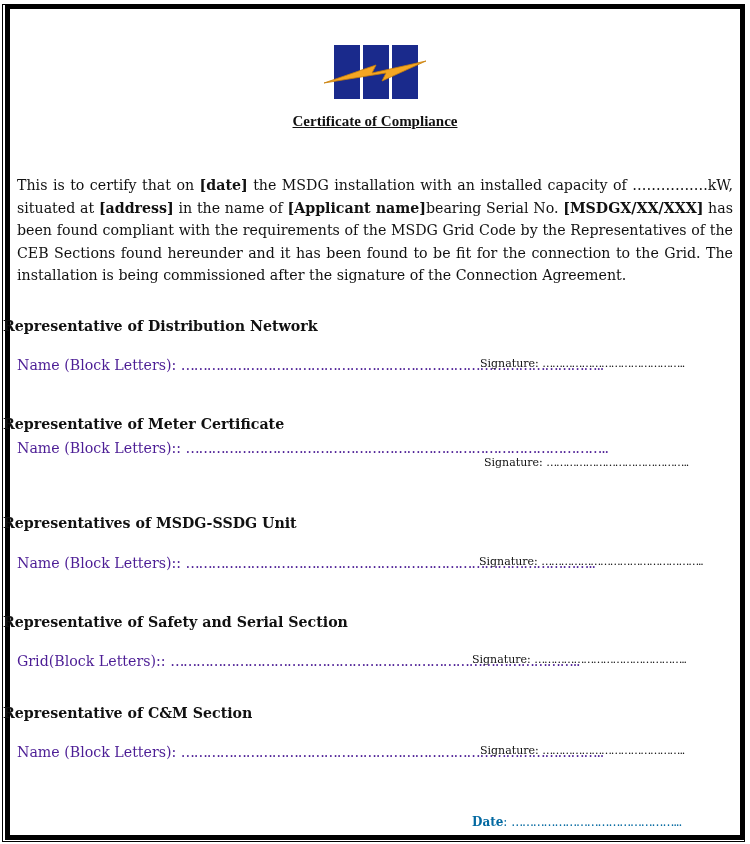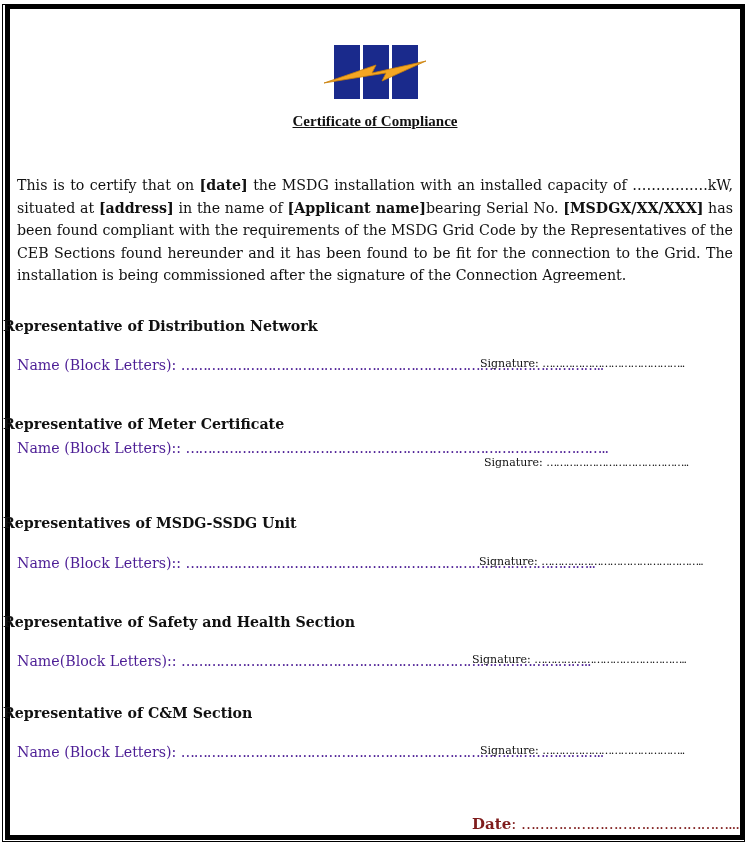--- a/index.html
+++ b/index.html
@@ -8,21 +8,21 @@
   .page { position: absolute; left: 5px; top: 4px; width: 740px; height: 836px; border: 5px solid #000; box-sizing: border-box; background: #fff; }
   .logo { position: absolute; left: 324px; top: 43px; width: 102px; height: 58px; }
   .title { position: absolute; left: 0; width: 750px; top: 113px; text-align: center; font-family: Liberation Serif, serif; font-weight: bold; font-size: 15px; text-decoration: underline; color: #111; }
   .para { position: absolute; left: 17px; top: 162px; width: 716px; font-family: "DejaVu Serif", serif; font-size: 14.2px; line-height: 22.6px; text-align: justify; color: #111; margin-top: 12px; }
   .para b { font-weight: bold; }
   .sec-head { position: absolute; left: 3px; font-family: "DejaVu Serif", serif; font-weight: bold; font-size: 14.2px; color: #111; white-space: nowrap; }
   .row { position: absolute; left: 17px; font-family: "DejaVu Serif", serif; font-size: 14.2px; color: #4c1d95; white-space: nowrap; }
   .row .dots { letter-spacing: -1.2px; }
   .sig { position: absolute; font-family: "DejaVu Serif", serif; font-size: 11px; color: #111; white-space: nowrap; }
   .sig .dots { letter-spacing: -1.2px; }
-  .date { position: absolute; left: 472px; top: 815px; font-family: "DejaVu Serif", serif; font-size: 15px; color: #7f1d1d; white-space: nowrap; }
+  .date { position: absolute; left: 472px; top: 815px; font-family: "DejaVu Serif", serif; font-size: 12px; color: #0369a1; white-space: nowrap; }
   .date b { font-weight: bold; }
   .date .dots { letter-spacing: -1.2px; }
 </style>
 </head>
 <body>
 
 <div class="outer-line"></div>
 <div class="page"></div>
 
 <svg class="logo" viewBox="0 0 102 58" xmlns="http://www.w3.org/2000/svg">
@@ -41,21 +41,21 @@
 <div class="sig" style="left:480px; top:357px"><span>Signature: </span><span class="dots">……………………………………..</span></div>
 
 <div class="sec-head" style="top:416px">Representative of Meter Certificate</div>
 <div class="row" style="top:440px"><span>Name (Block Letters):: </span><span class="dots">……………………………………………………………………………………..</span></div>
 <div class="sig" style="left:484px; top:456px"><span>Signature: </span><span class="dots">……………………………………..</span></div>
 
 <div class="sec-head" style="top:515px">Representatives of MSDG-SSDG Unit</div>
 <div class="row" style="top:555px"><span>Name (Block Letters):: </span><span class="dots">…………………………………………………………………………………..</span></div>
 <div class="sig" style="left:479px; top:555px"><span>Signature: </span><span class="dots">…………………………………………..</span></div>
 
-<div class="sec-head" style="top:614px">Representative of Safety and Health Section</div>
-<div class="row" style="top:653px"><span>Name(Block Letters):: </span><span class="dots">…………………………………………………………………………………..</span></div>
+<div class="sec-head" style="top:614px">Representative of Safety and Serial Section</div>
+<div class="row" style="top:653px"><span>Grid(Block Letters):: </span><span class="dots">…………………………………………………………………………………..</span></div>
 <div class="sig" style="left:472px; top:653px"><span>Signature: </span><span class="dots">………………………………………..</span></div>
 
 <div class="sec-head" style="top:705px">Representative of C&amp;M Section</div>
 <div class="row" style="top:744px"><span>Name (Block Letters): </span><span class="dots">……………………………………………………………………………………..</span></div>
 <div class="sig" style="left:480px; top:744px"><span>Signature: </span><span class="dots">……………………………………..</span></div>
 
 <div class="date"><b>Date</b><span>: </span><span class="dots">………………………………………...</span></div>
 
 </body></html>

